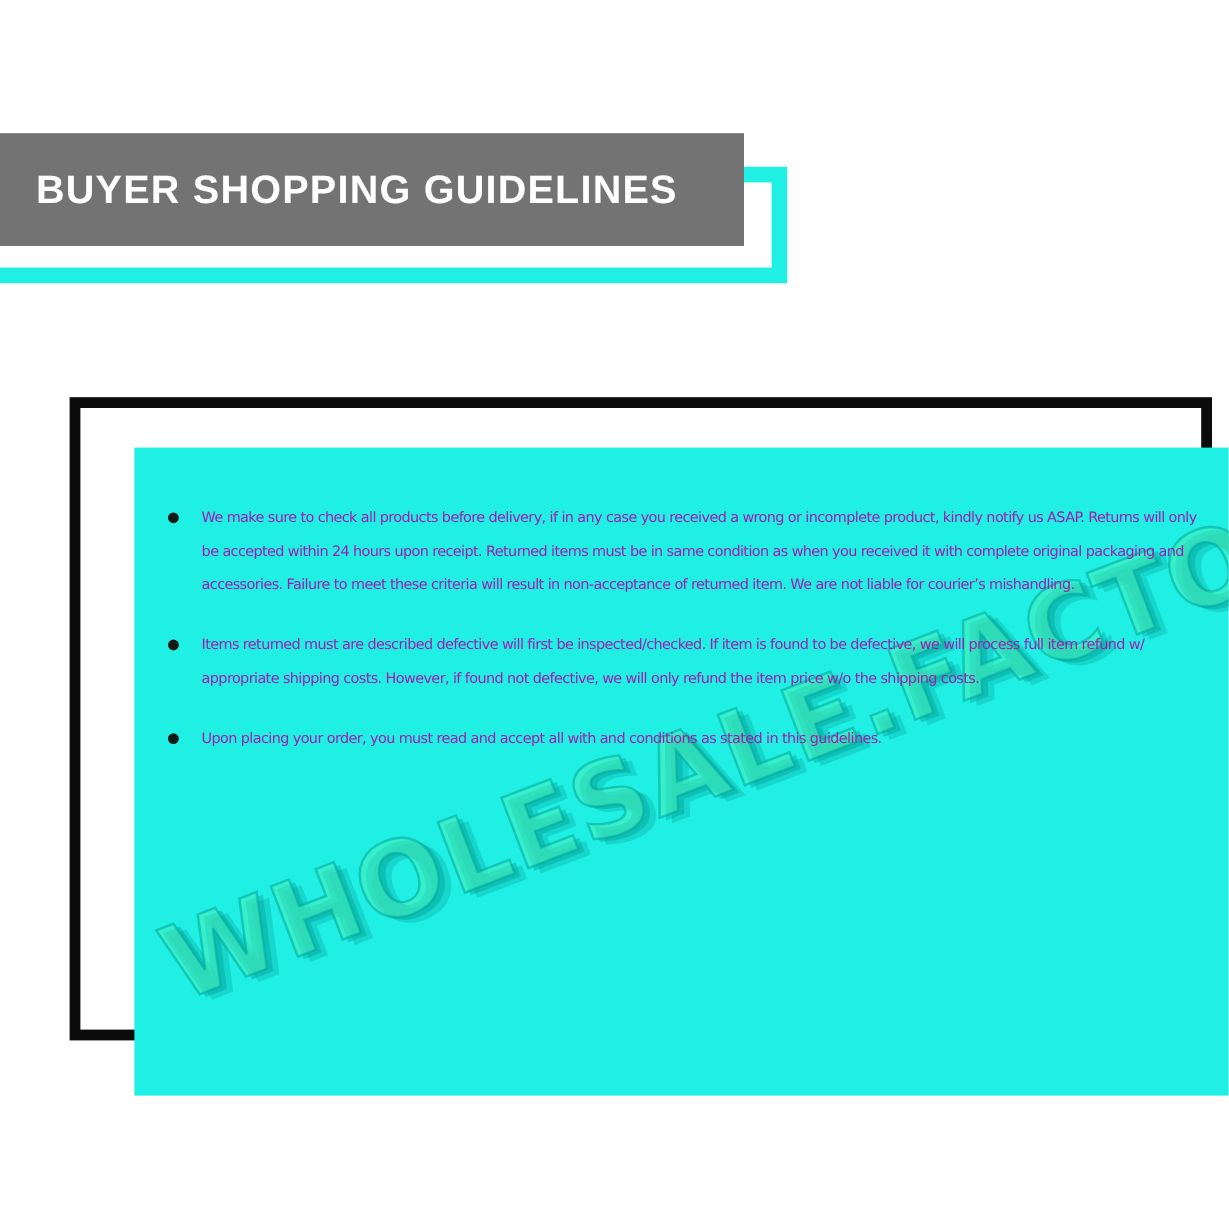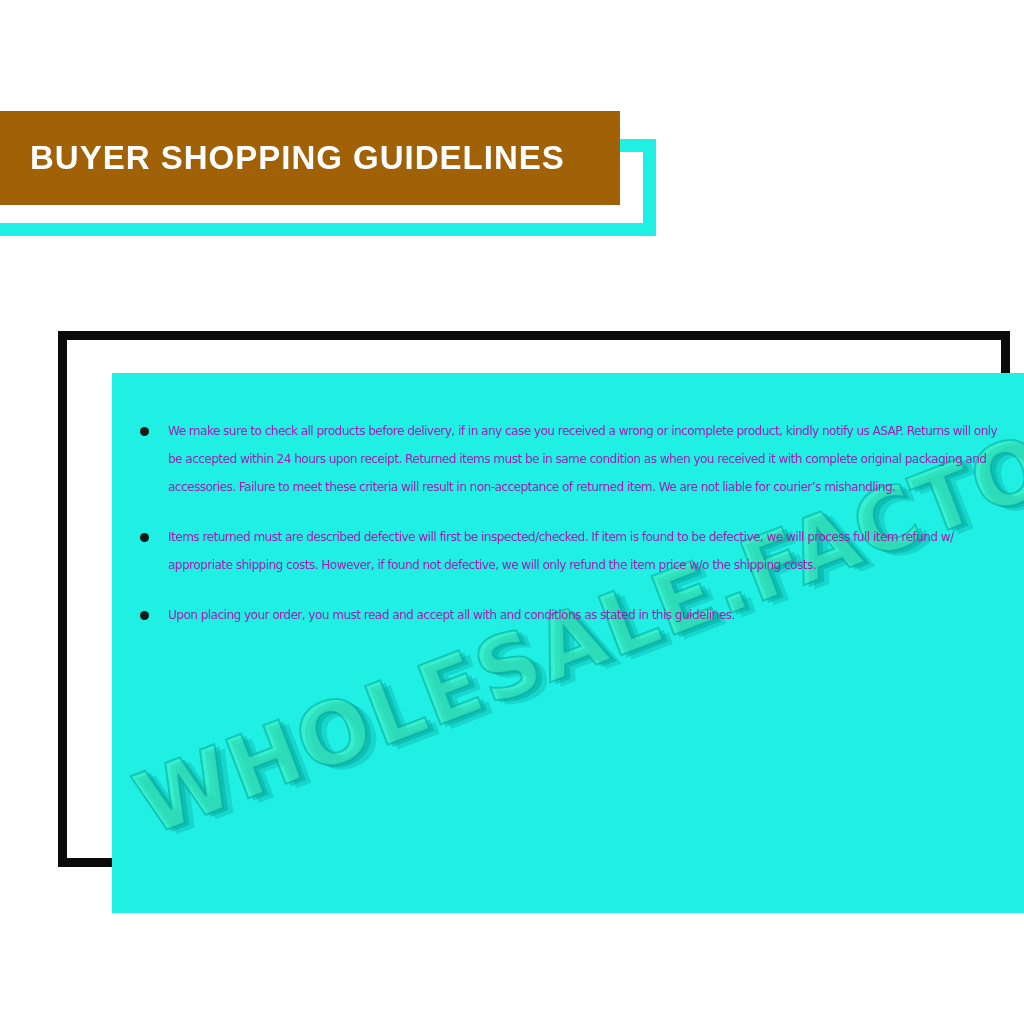--- a/index.html
+++ b/index.html
@@ -18,21 +18,21 @@
     border:13px solid #20efe4;
     box-sizing:border-box;
     background:transparent;
     z-index:1;
   }
   
   .banner{
     position:absolute;
     left:0;top:111px;
     width:620px;height:94px;
-    background:#a16207;
+    background:#737373;
     display:flex;align-items:center;
     padding-left:30px;
     box-sizing:border-box;
     z-index:2;
   }
   .banner-title{
     color:#ffffff;
     font-family:"Liberation Sans", sans-serif;
     font-weight:bold;
     font-size:33px;

